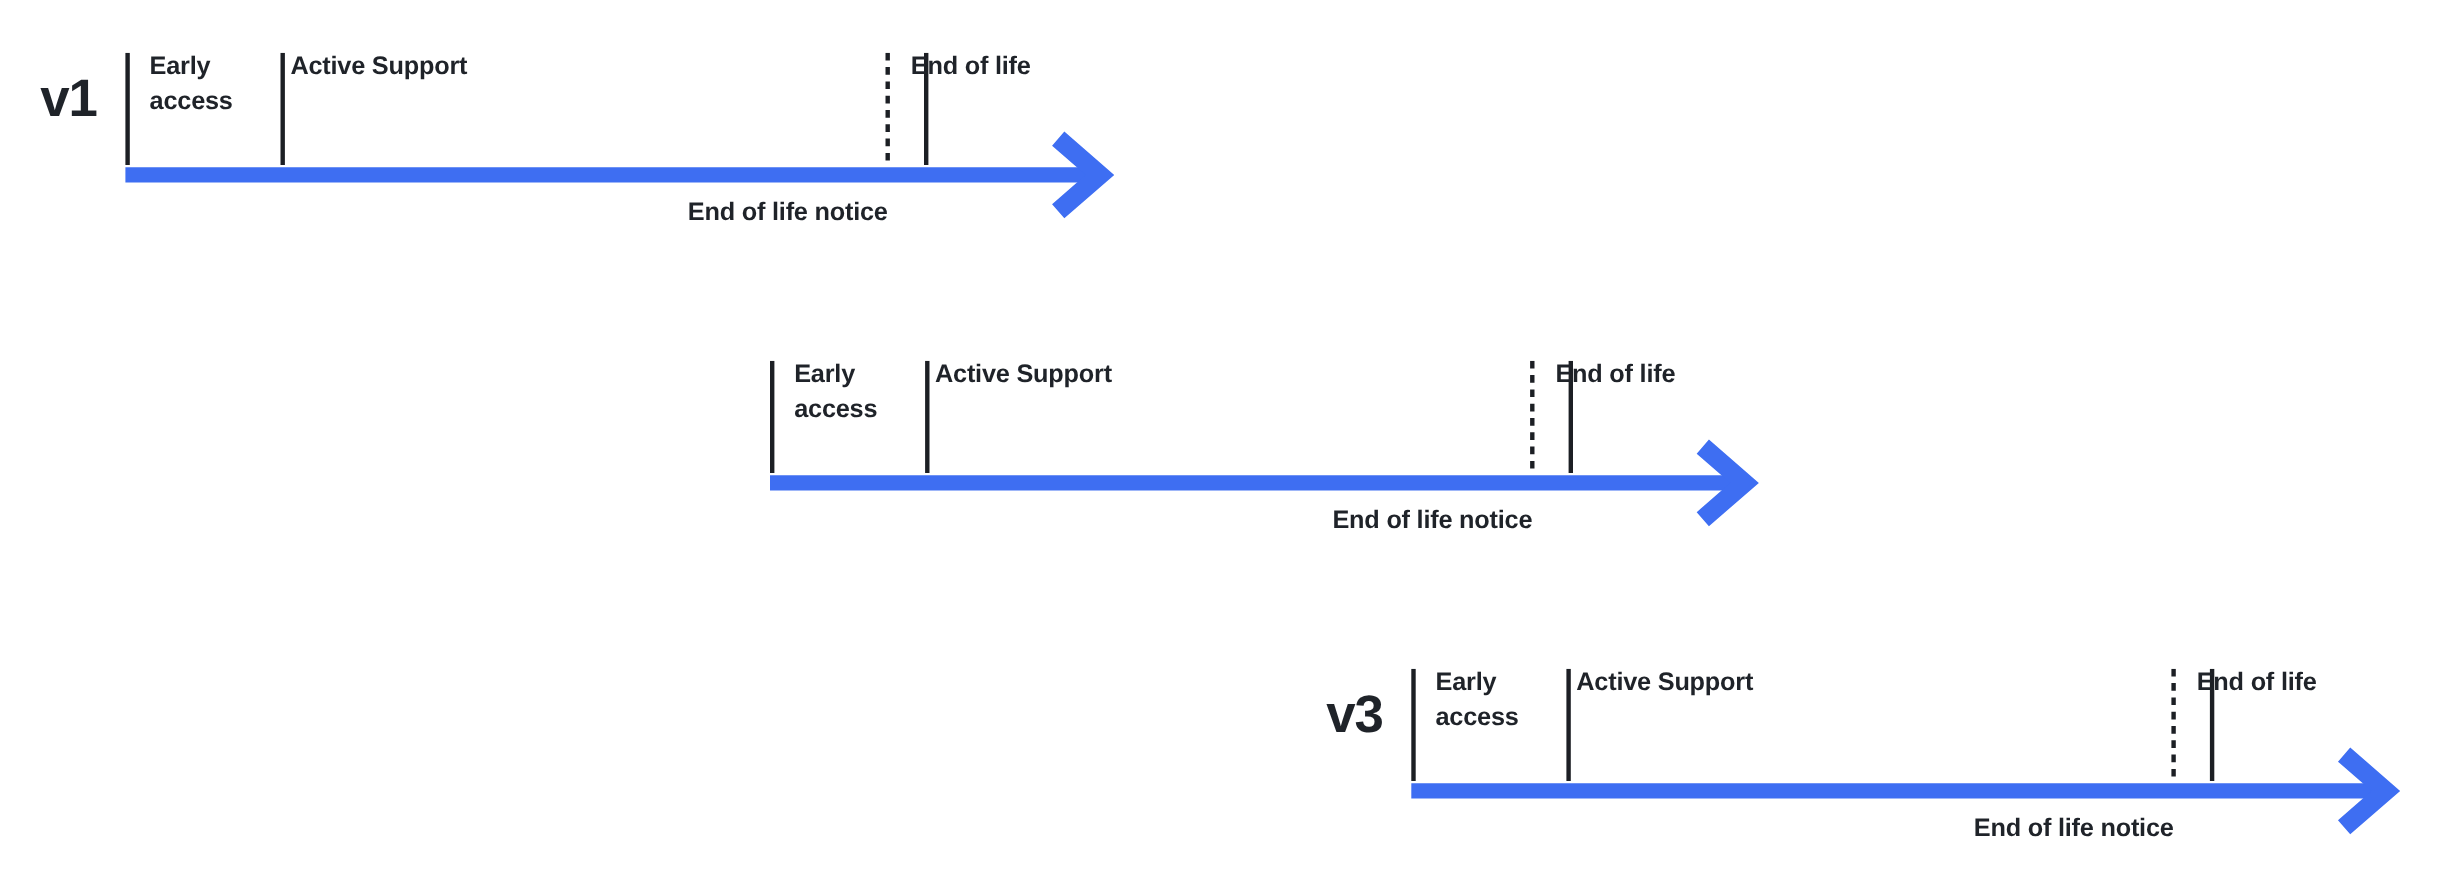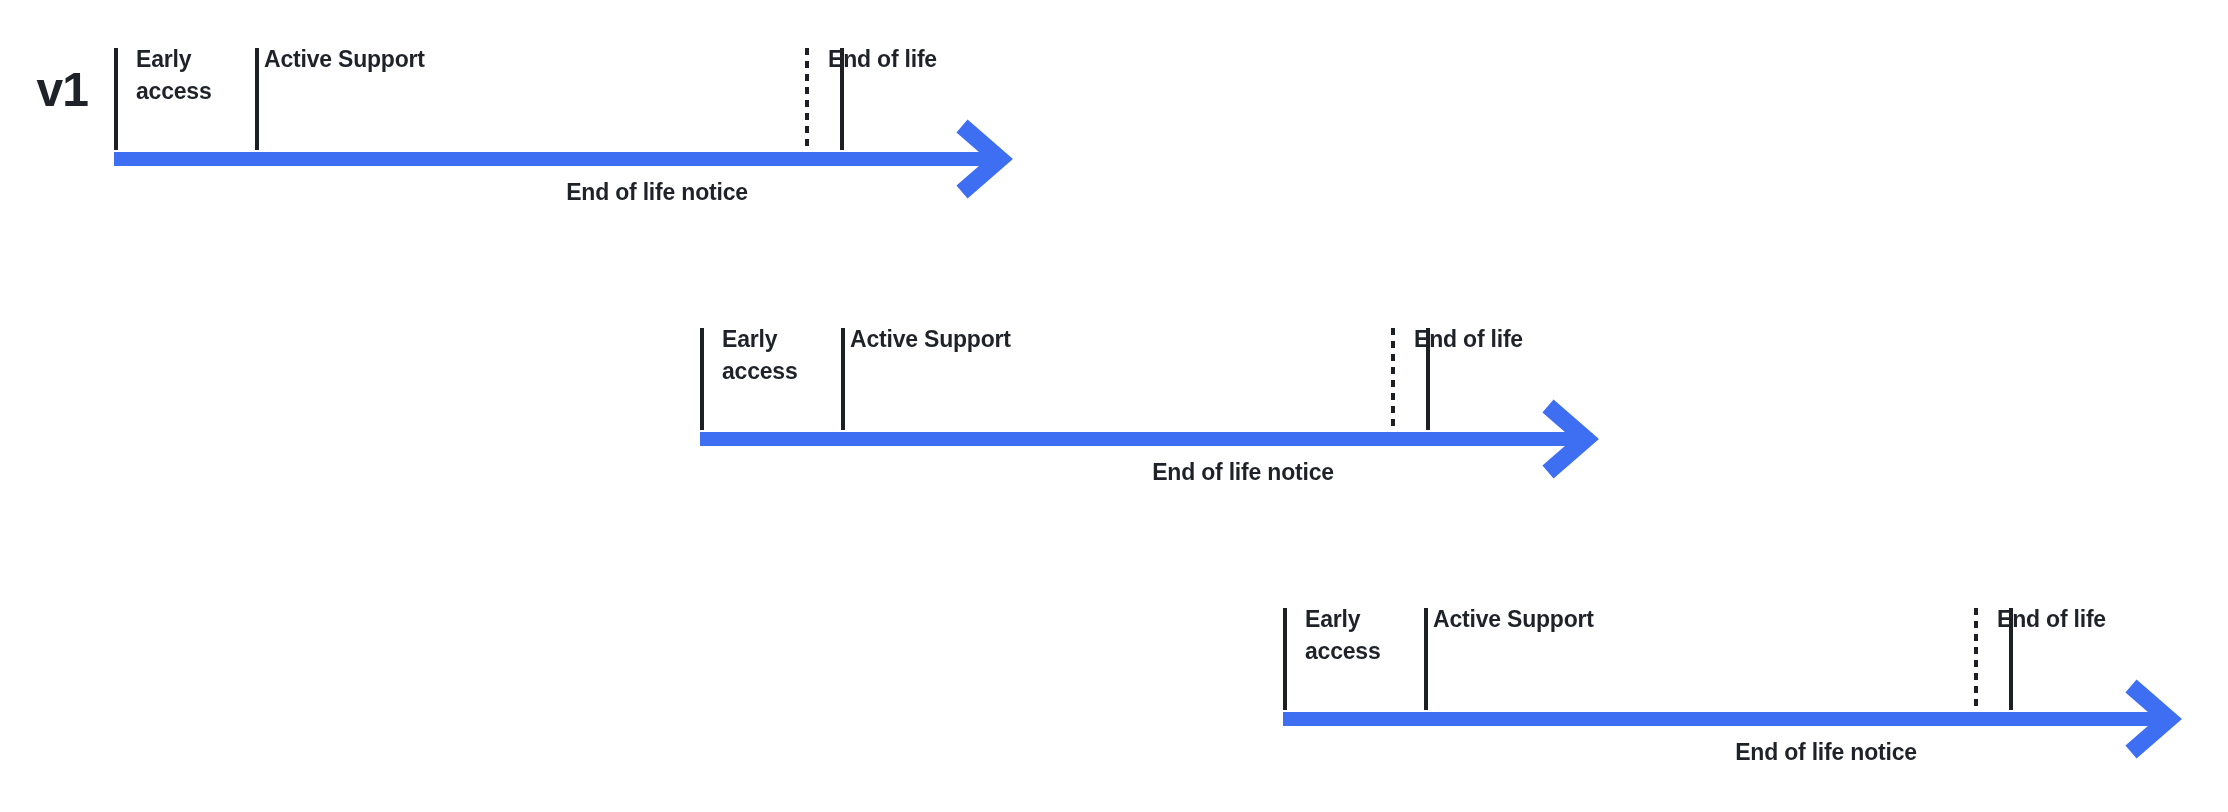--- a/index.html
+++ b/index.html
@@ -32,21 +32,21 @@
     stroke-linejoin:miter;stroke-miterlimit:10;stroke-linecap:butt;
   }
   .phase-label{
     position:absolute;top:-5px;font-size:23px;font-weight:700;
     line-height:32px;color:var(--ink);letter-spacing:-0.2px;
   }
   .phase-label.early{left:20px;width:132px;}
   .phase-label.active{left:148px;white-space:nowrap;}
   .phase-label.eol{left:712px;white-space:nowrap;}
   .phase-label.notice{
-    top:128px;left:391px;width:300px;text-align:center;white-space:nowrap;
+    top:128px;left:391px;width:300px;text-align:right;white-space:nowrap;
   }
   .row-v1{left:116px;top:48px;}
   .row-v2{left:702px;top:328px;}
   .row-v3{left:1285px;top:608px;}
 </style>
 </head>
 <body>
 
 <div class="canvas">
 
@@ -75,20 +75,21 @@
       <line class="shaft" x1="4" y1="111" x2="890" y2="111"></line>
       <polyline class="head" points="852,78 890,111 852,144"></polyline>
     </svg>
     <div class="phase-label early">Early access</div>
     <div class="phase-label active">Active Support</div>
     <div class="phase-label eol">End of life</div>
     <div class="phase-label notice">End of life notice</div>
   </div>
 
   <div class="timeline-row row-v3">
+    <div class="version-label">v3</div>
     <svg class="timeline-svg" width="940" height="175" viewBox="0 0 940 175">
       <line class="tick" x1="6" y1="0" x2="6" y2="102"></line>
       <line class="tick" x1="147" y1="0" x2="147" y2="102"></line>
       <line class="tick dashed" x1="697" y1="0" x2="697" y2="102"></line>
       <line class="tick" x1="732" y1="0" x2="732" y2="102"></line>
       <line class="shaft" x1="4" y1="111" x2="890" y2="111"></line>
       <polyline class="head" points="852,78 890,111 852,144"></polyline>
     </svg>
     <div class="phase-label early">Early access</div>
     <div class="phase-label active">Active Support</div>

